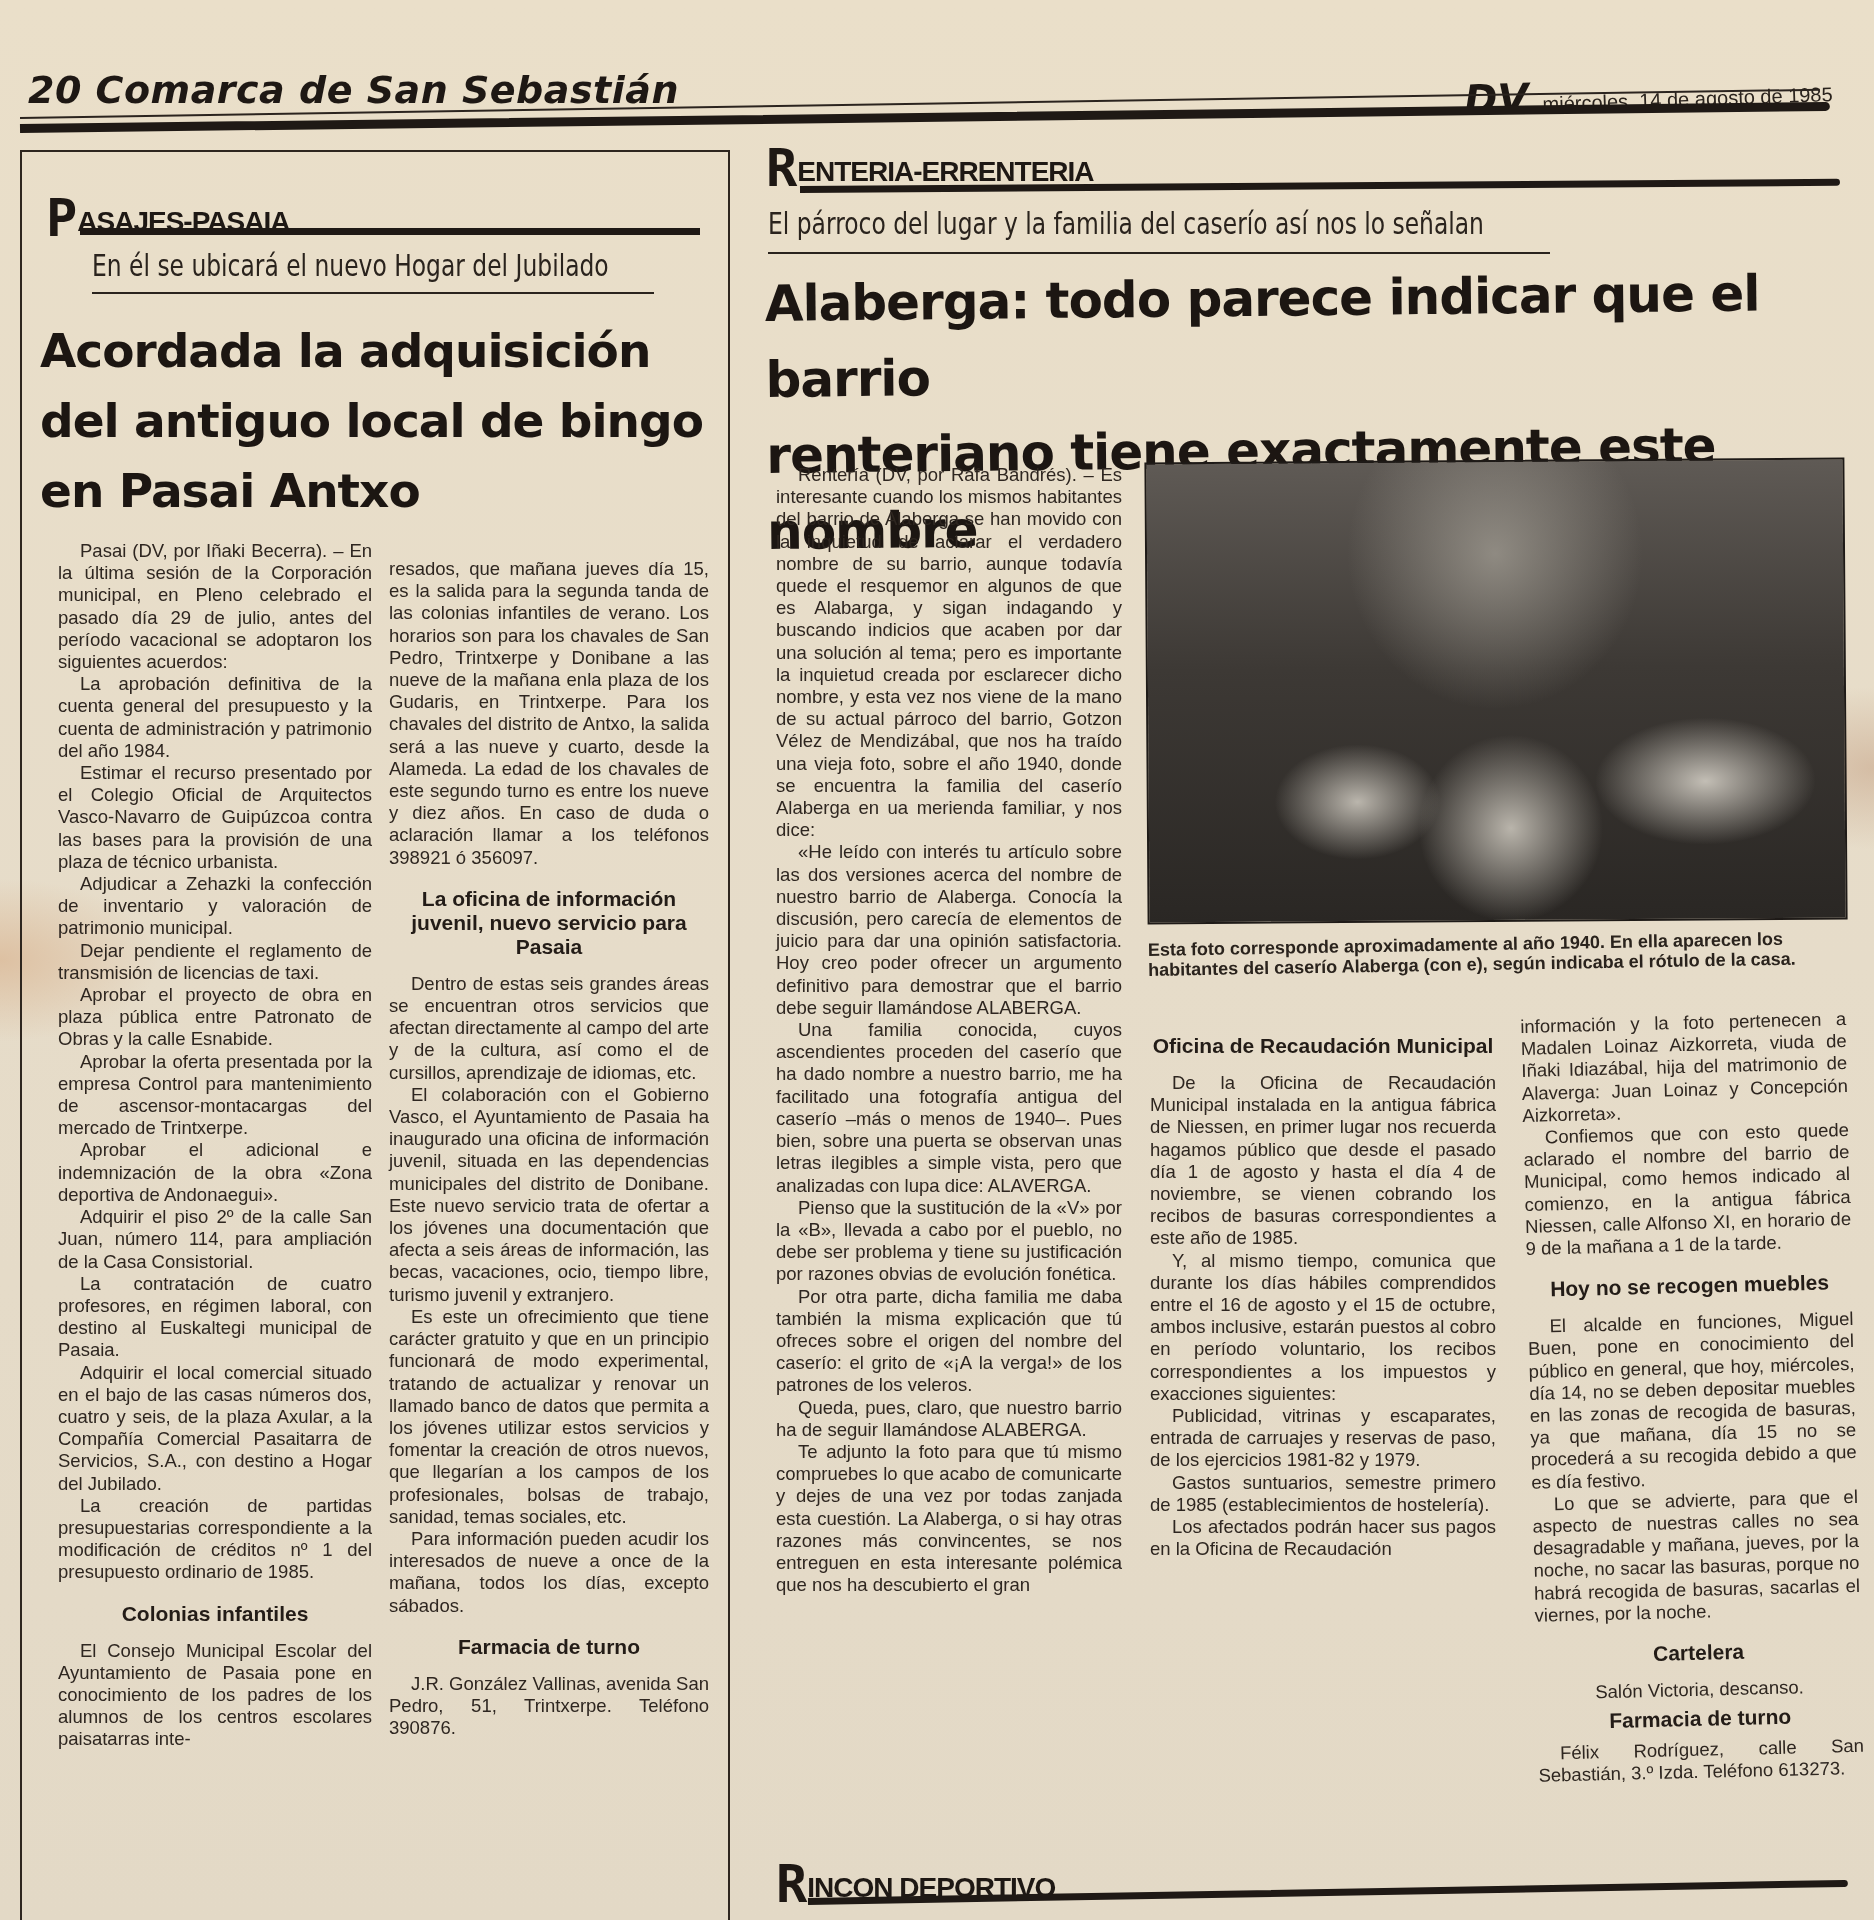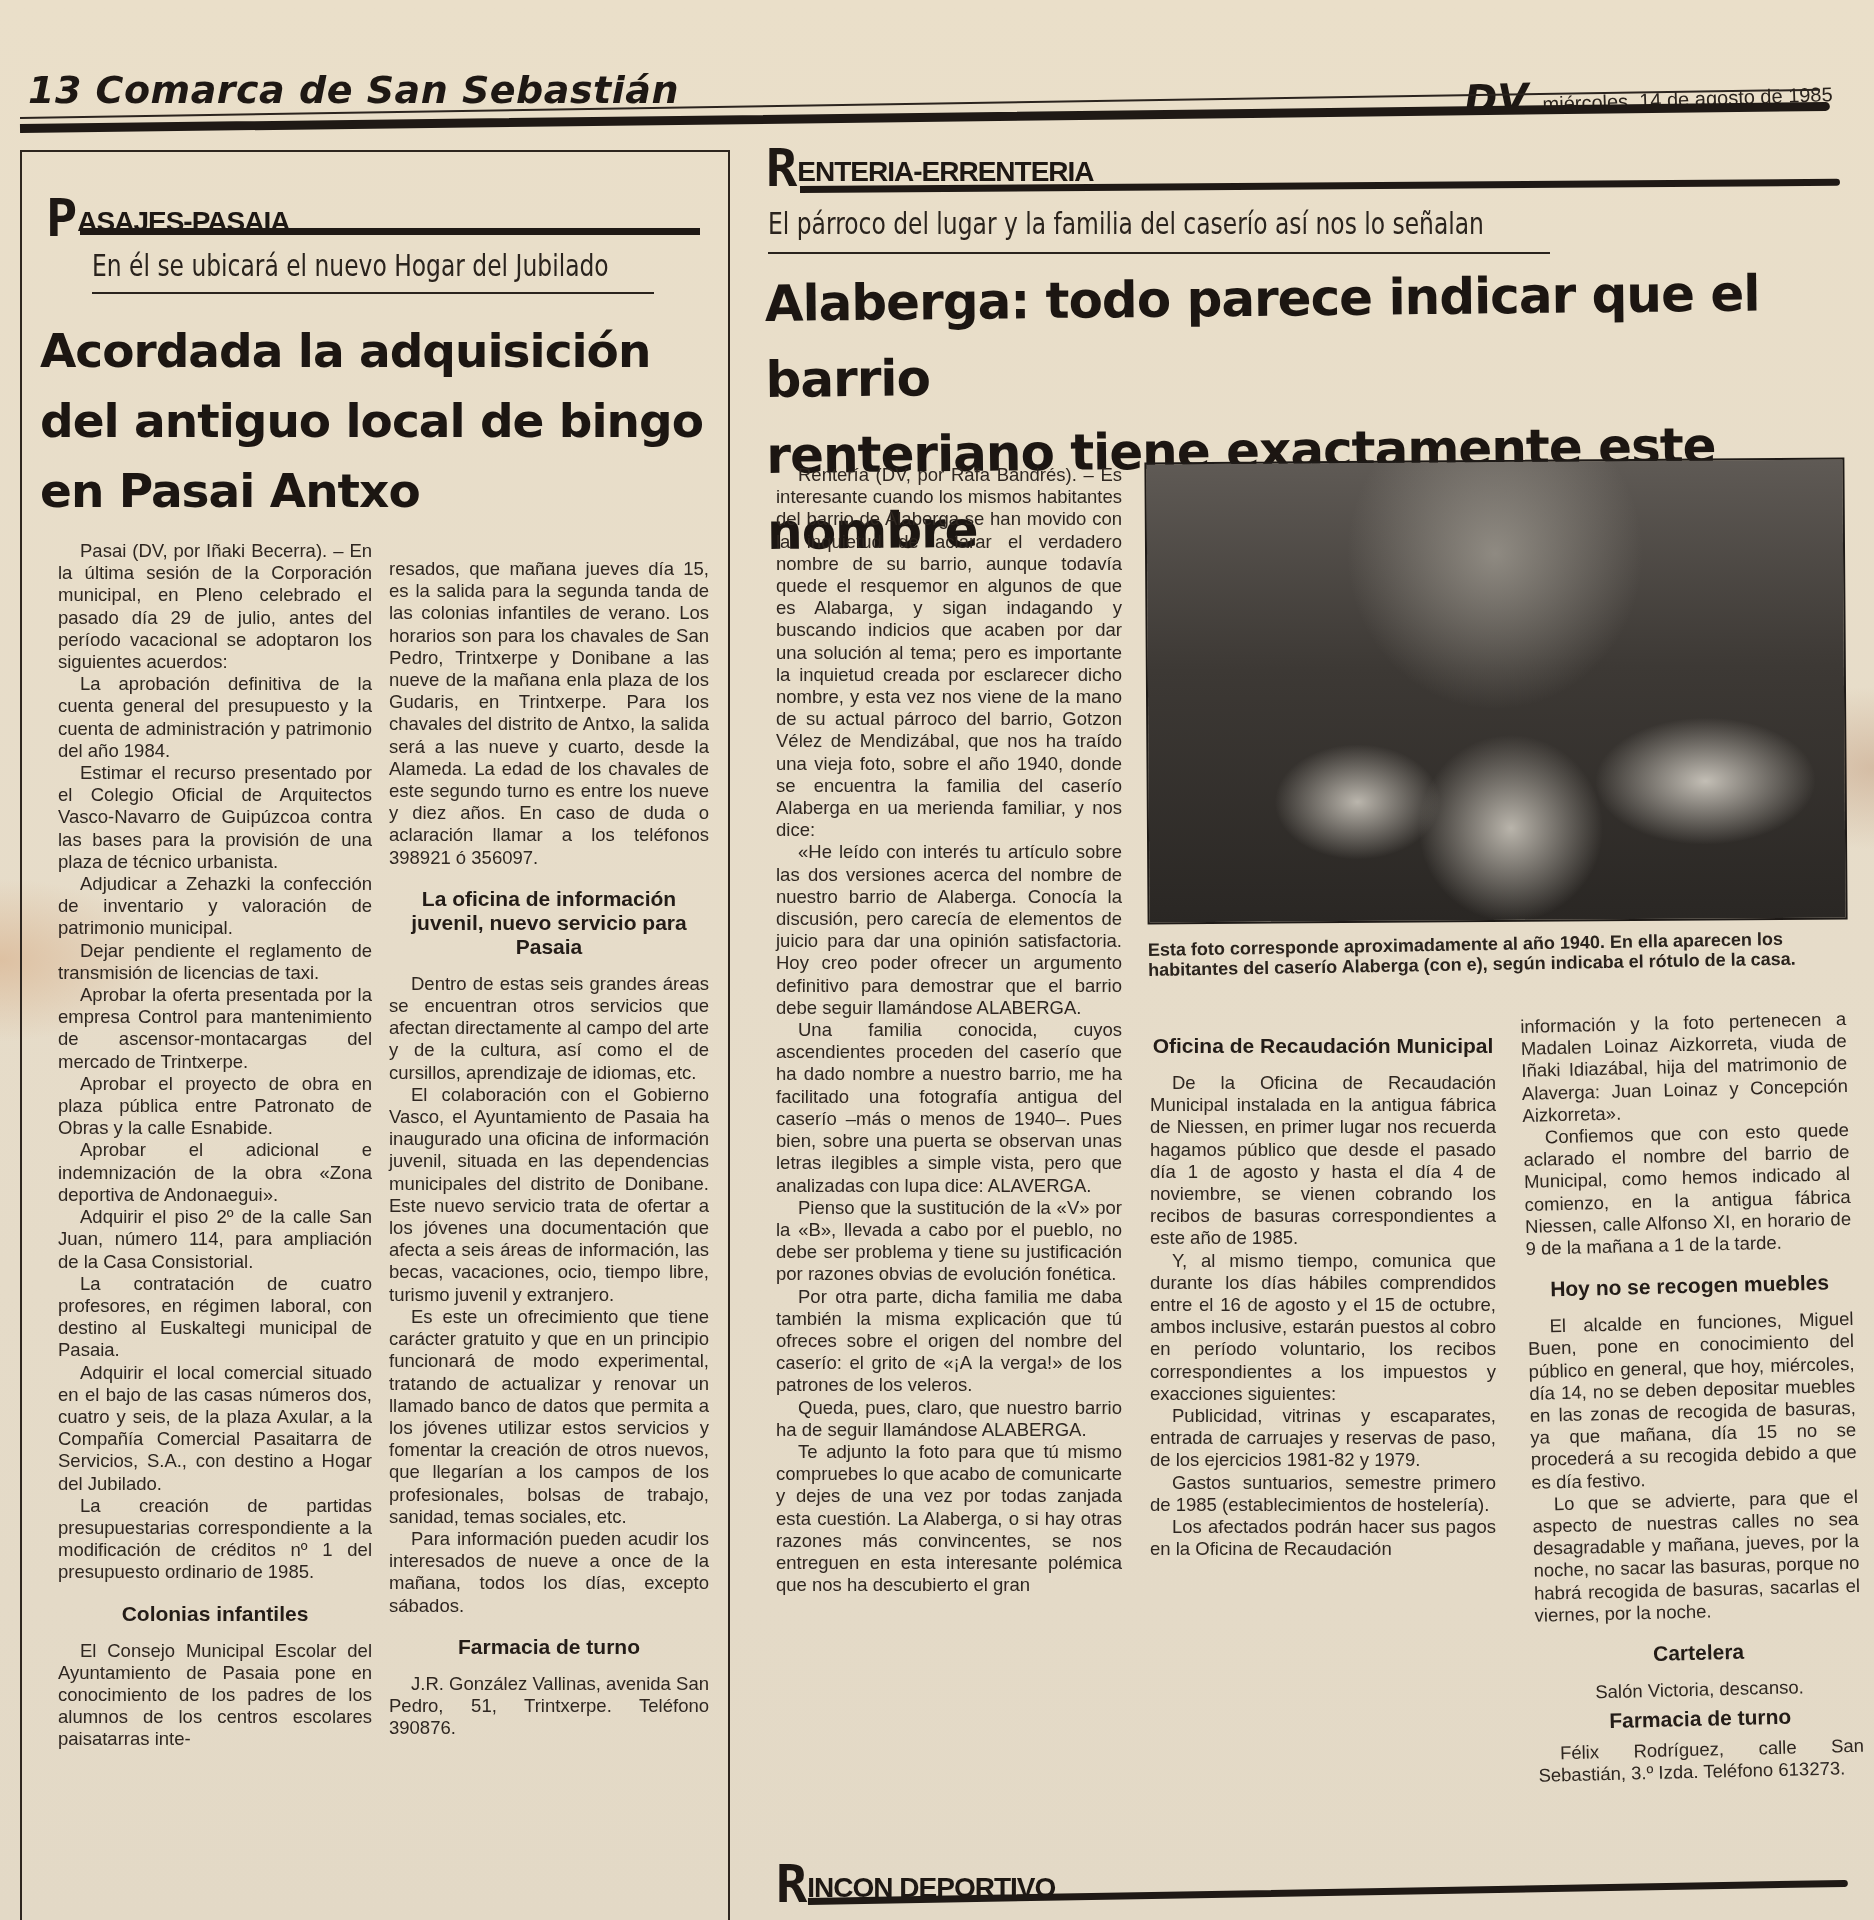--- a/index.html
+++ b/index.html
@@ -61,21 +61,21 @@
   .photo-inner { position: absolute; inset: 0; display: flex; align-items: center; justify-content: center; }
   .photo-inner span { color: rgba(240,235,225,0.0); font-size: 1px; }
   .caption { position: absolute; left: 1148px; top: 940px; width: 700px; font-family: "Liberation Sans", sans-serif; font-weight: bold; font-size: 18px; line-height: 20px; color: #2a231d; transform: rotate(-1deg); transform-origin: left; }
 </style>
 </head>
 <body>
 
 <div class="page">
 
   <div class="masthead">
-    <div class="page-folio">13 Comarca de San Sebastián</div>
+    <div class="page-folio">20 Comarca de San Sebastián</div>
     <div class="brand">
       <span class="brand-logo">DV</span>
       <span class="brand-date">miércoles, 14 de agosto de 1985</span>
     </div>
   </div>
   <div class="rule-thin"></div>
   <div class="rule-thick"></div>
 
   <div class="left-box"></div>
 
@@ -93,22 +93,22 @@
     <div>del antiguo local de bingo</div>
     <div>en Pasai Antxo</div>
   </div>
 
   <div class="col" style="left:58px; top:540px; width:314px;">
     <p class="lead"><span>Pasai</span> <b>(DV, por Iñaki Becerra).</b> <span>– En la última sesión de la Corporación municipal, en Pleno celebrado el pasado día 29 de julio, antes del período vacacional se adoptaron los siguientes acuerdos:</span></p>
     <p>La aprobación definitiva de la cuenta general del presupuesto y la cuenta de administración y patrimonio del año 1984.</p>
     <p>Estimar el recurso presentado por el Colegio Oficial de Arquitectos Vasco-Navarro de Guipúzcoa contra las bases para la provisión de una plaza de técnico urbanista.</p>
     <p>Adjudicar a Zehazki la confección de inventario y valoración de patrimonio municipal.</p>
     <p>Dejar pendiente el reglamento de transmisión de licencias de taxi.</p>
+    <p>Aprobar el proyecto de obra en plaza pública entre Patronato de Obras y la calle Esnabide.</p>
     <p>Aprobar la oferta presentada por la empresa Control para mantenimiento de ascensor-montacargas del mercado de Trintxerpe.</p>
-    <p>Aprobar el proyecto de obra en plaza pública entre Patronato de Obras y la calle Esnabide.</p>
     <p>Aprobar el adicional e indemnización de la obra «Zona deportiva de Andonaegui».</p>
     <p>Adquirir el piso 2º de la calle San Juan, número 114, para ampliación de la Casa Consistorial.</p>
     <p>La contratación de cuatro profesores, en régimen laboral, con destino al Euskaltegi municipal de Pasaia.</p>
     <p>Adquirir el local comercial situado en el bajo de las casas números dos, cuatro y seis, de la plaza Axular, a la Compañía Comercial Pasaitarra de Servicios, S.A., con destino a Hogar del Jubilado.</p>
     <p>La creación de partidas presupuestarias correspondiente a la modificación de créditos nº 1 del presupuesto ordinario de 1985.</p>
     <div class="subhead">Colonias infantiles</div>
     <p>El Consejo Municipal Escolar del Ayuntamiento de Pasaia pone en conocimiento de los padres de los alumnos de los centros escolares paisatarras inte-</p>
   </div>
 
   <div class="col" style="left:389px; top:558px; width:320px;">

